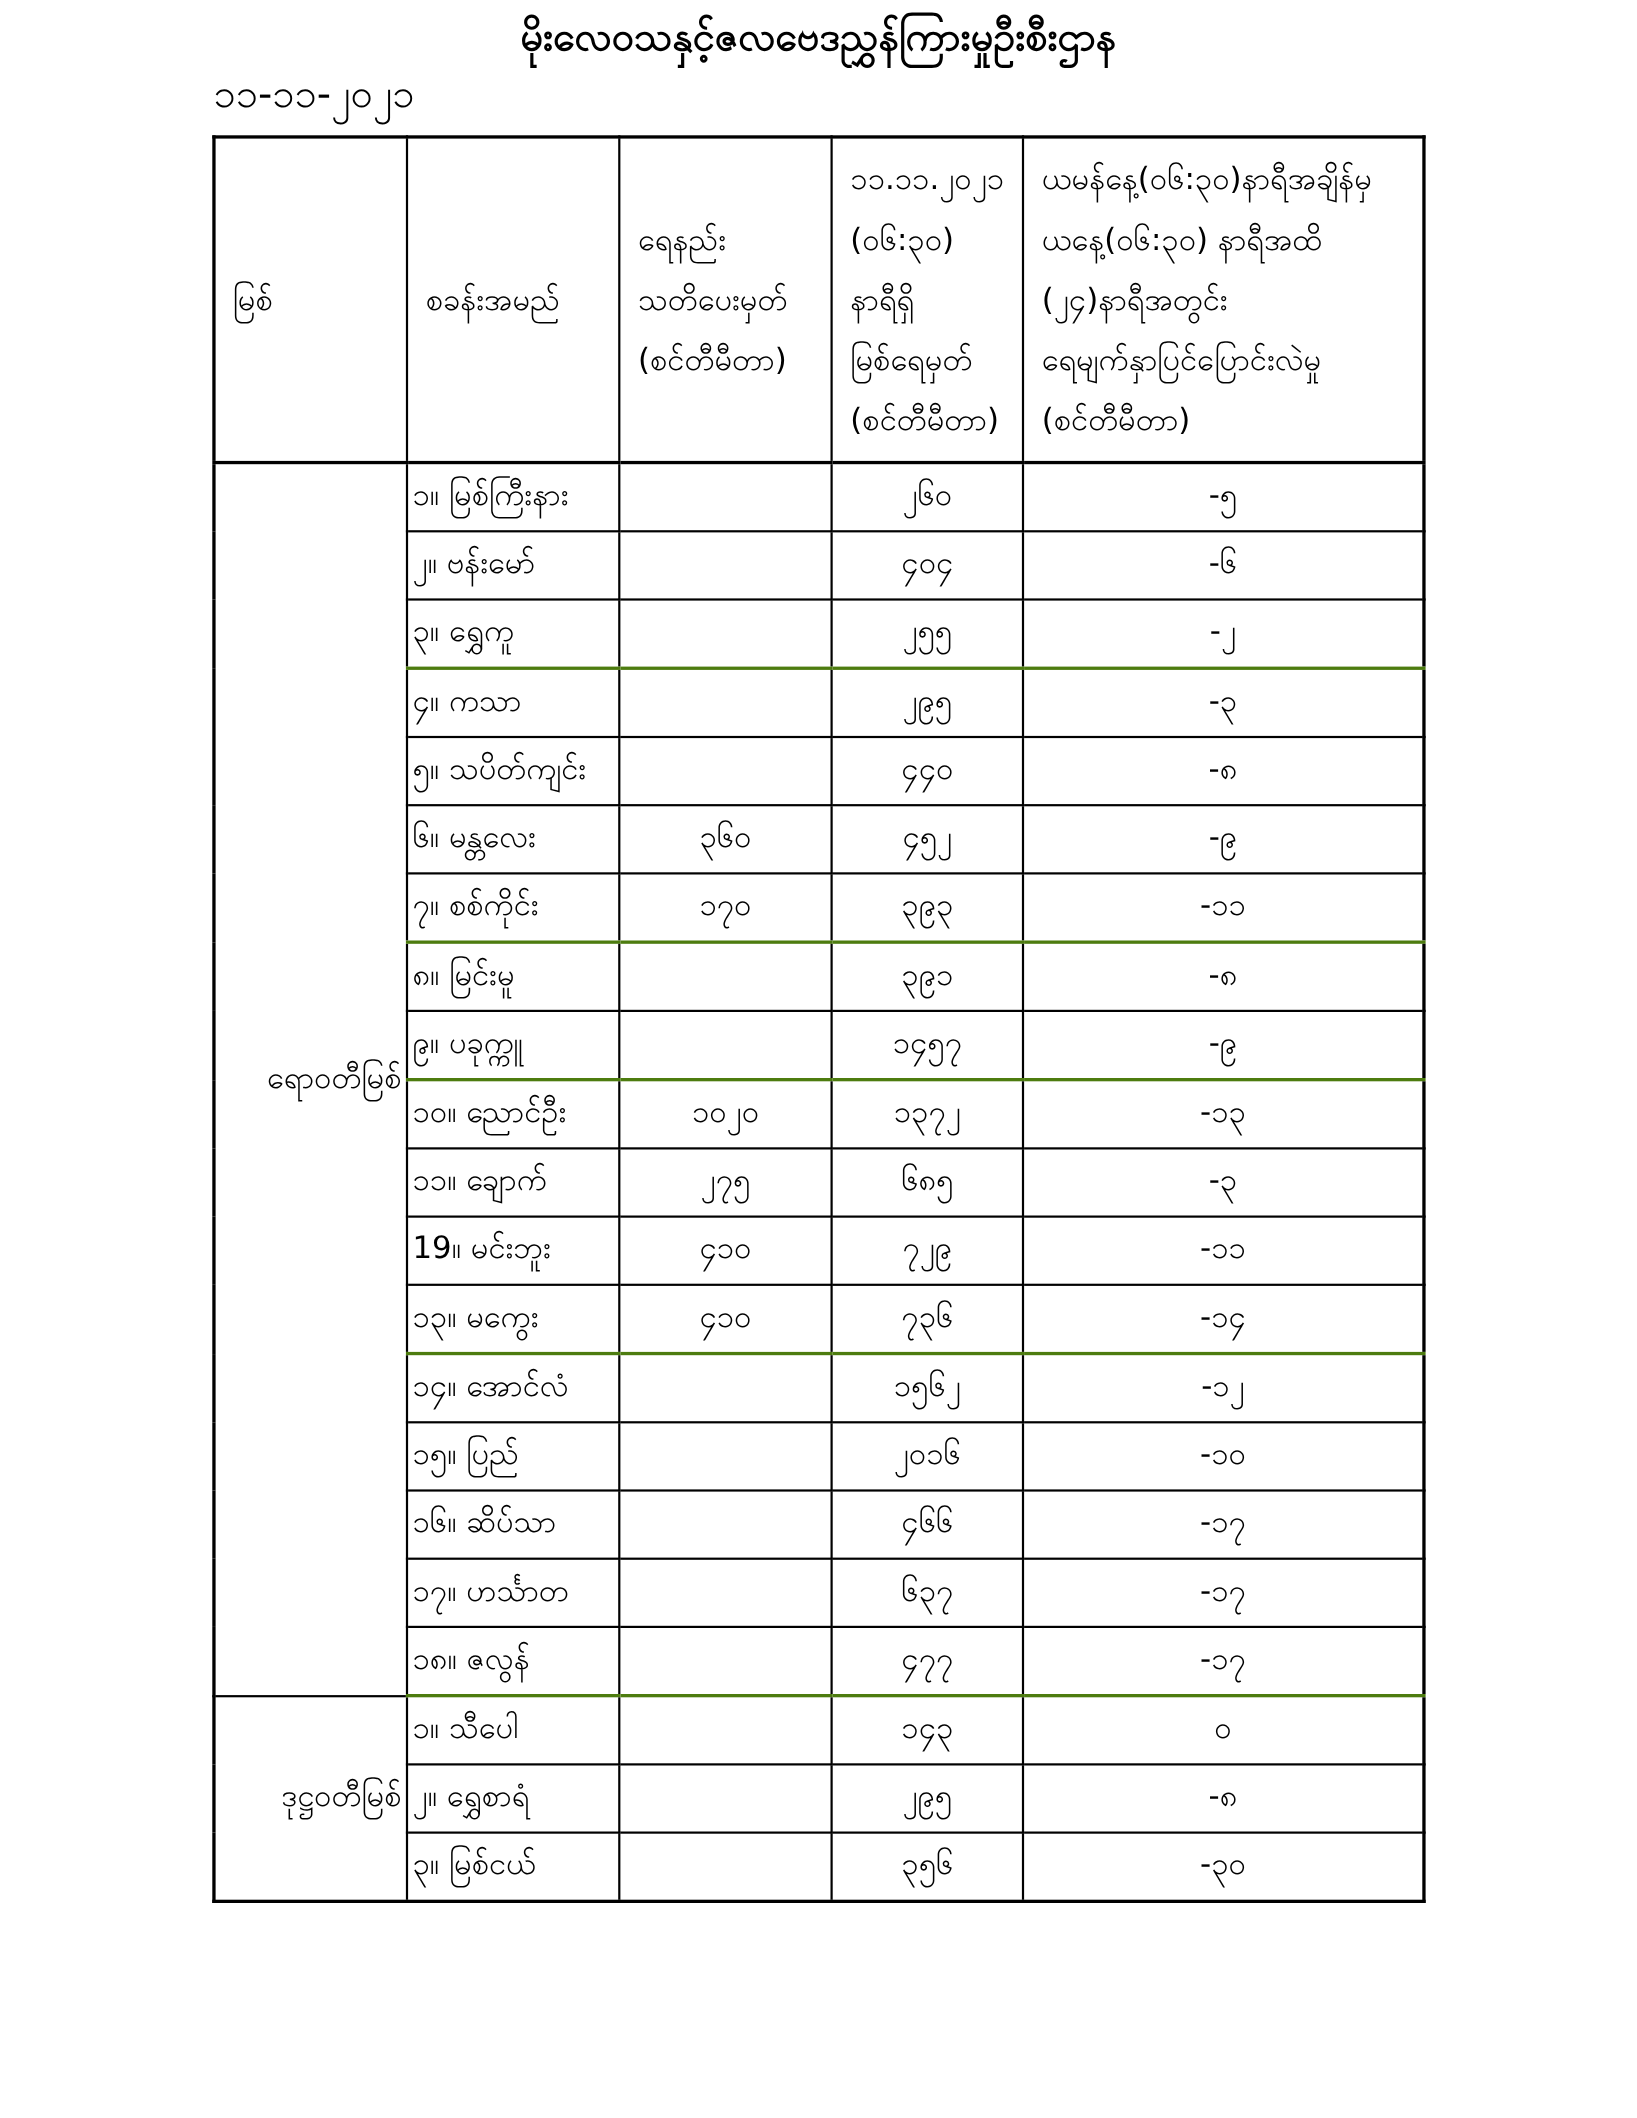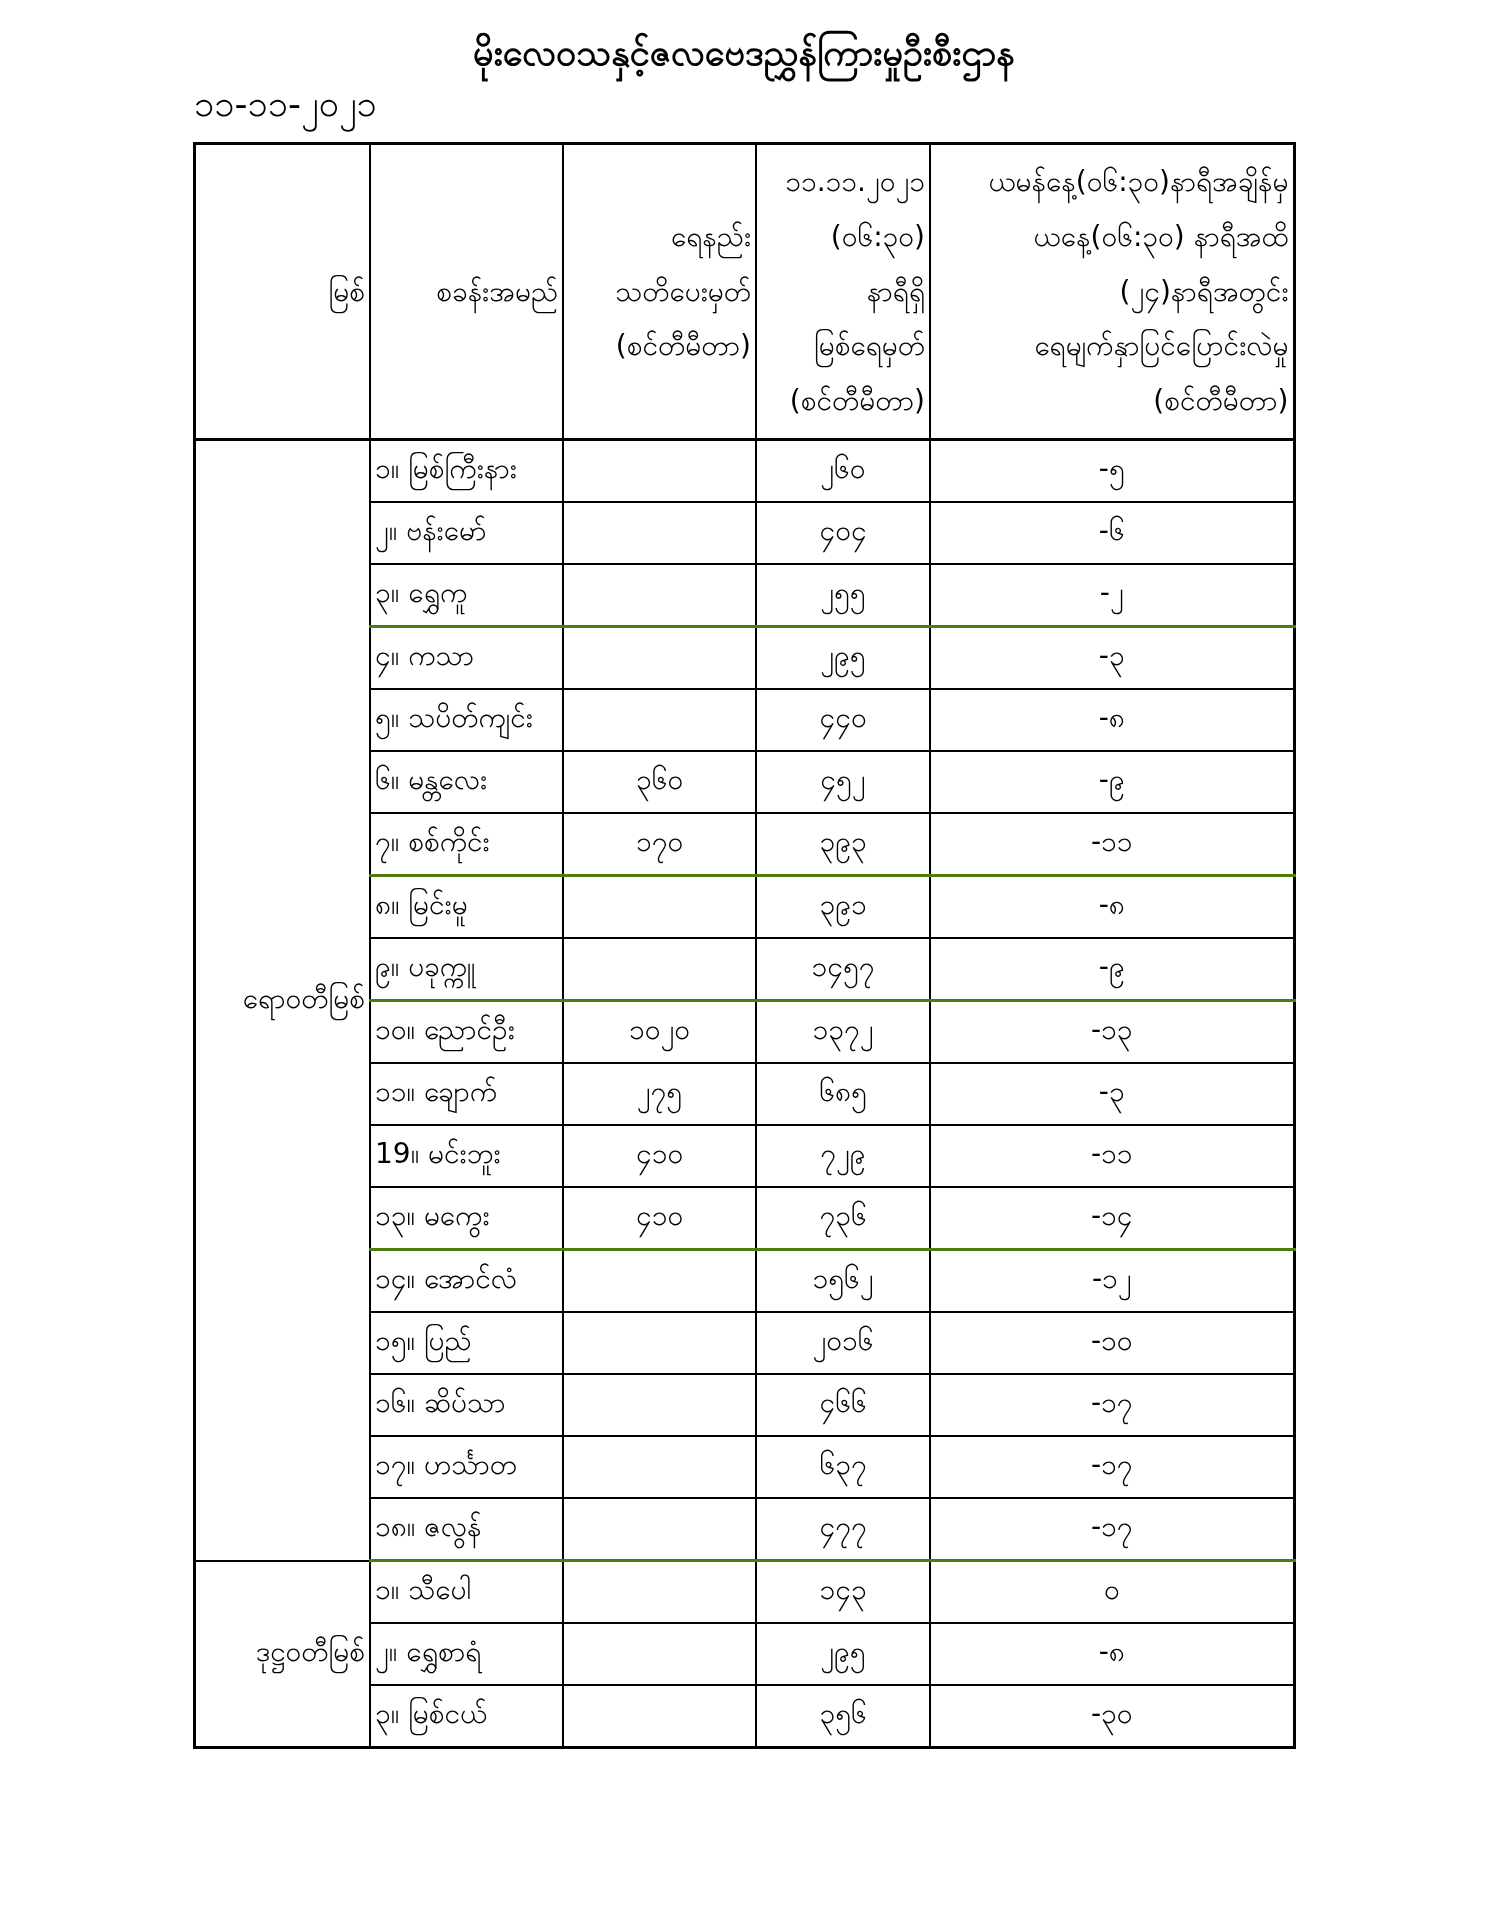--- a/index.html
+++ b/index.html
@@ -9,21 +9,21 @@
     color: #000000;
     font-family: "DejaVu Sans", "Liberation Sans", sans-serif;
   }
   body {
     width: 1488px;
     min-height: 1925px;
     position: relative;
   }
   .titles {
     text-align: center;
-    padding-top: 28px;
+    padding-top: 9px;
   }
   .title-line {
     font-size: 36px;
     font-weight: bold;
     line-height: 1.4;
   }
   .date-row {
     width: 1100px;
     margin: 2px auto 8px auto;
     font-size: 36px;
@@ -39,22 +39,22 @@
     border: 2px solid #000;
     font-size: 28px;
     vertical-align: middle;
     overflow: hidden;
   }
   .report thead th {
     border-bottom: 3px solid #000;
     font-weight: normal;
     line-height: 1.95;
     white-space: pre-line;
-    text-align: right;
-    padding: 10px 4px;
+    text-align: left;
+    padding: 10px 16px;
   }
   .report td {
     height: 60px;
     padding: 0 4px;
   }
   .col-river   { width: 176px; }
   .col-station { width: 193px; }
   .col-warning { width: 193px; }
   .col-level   { width: 174px; }
   .col-change  { width: 364px; }

